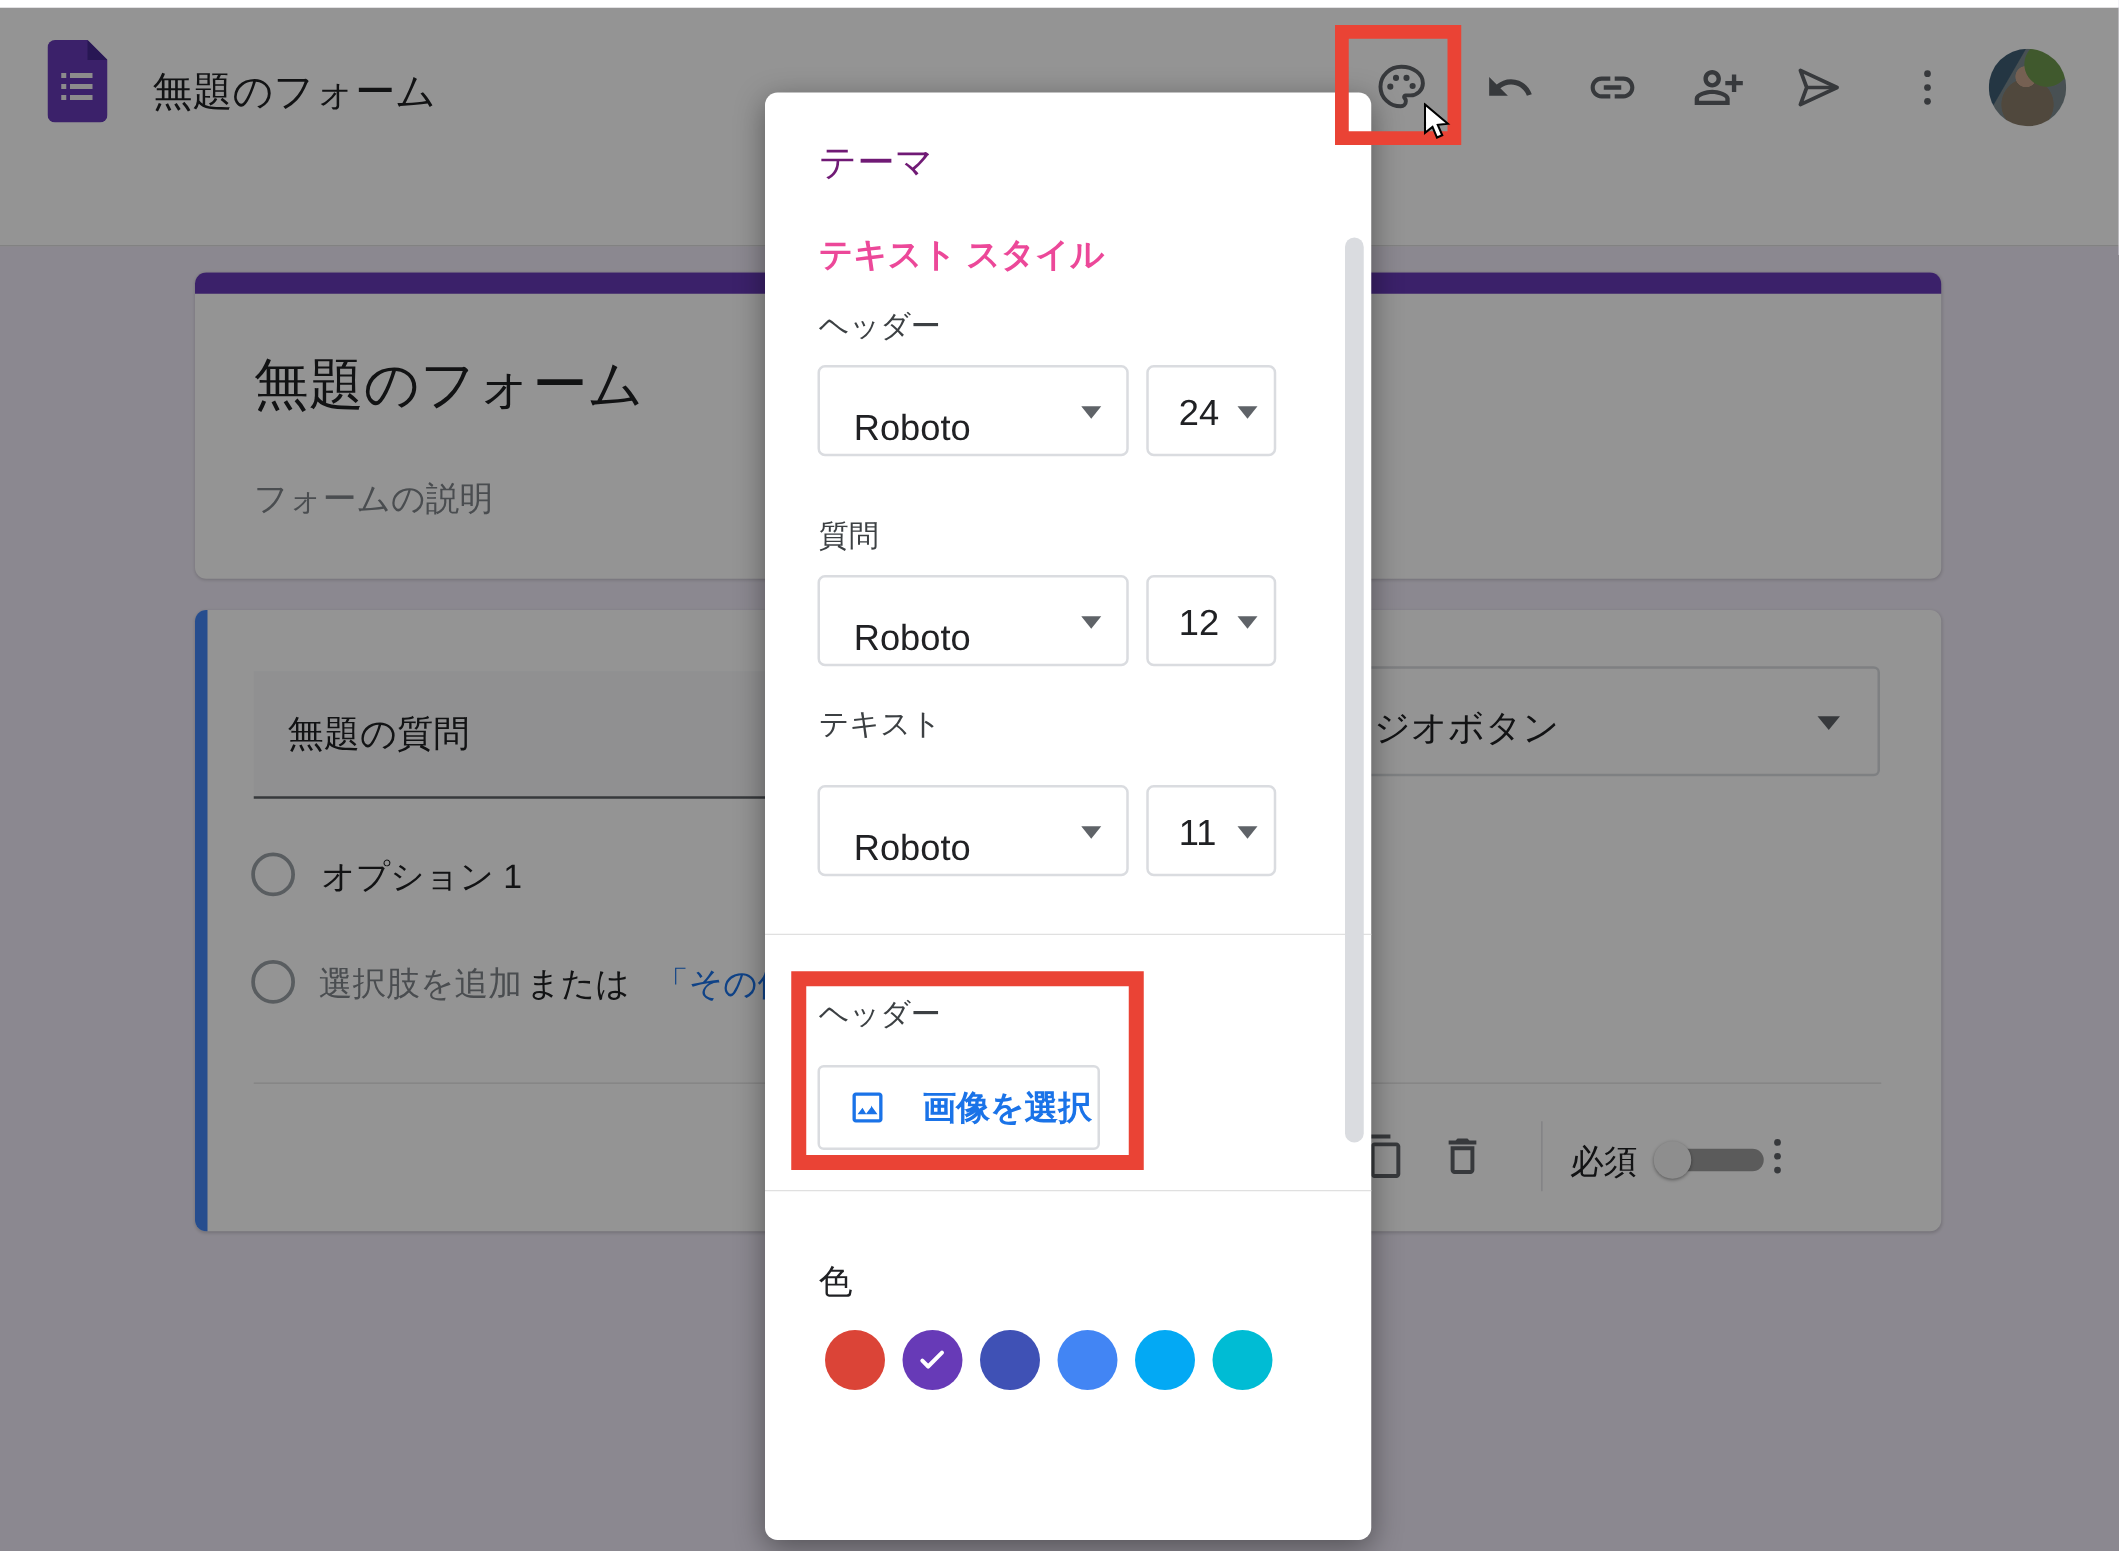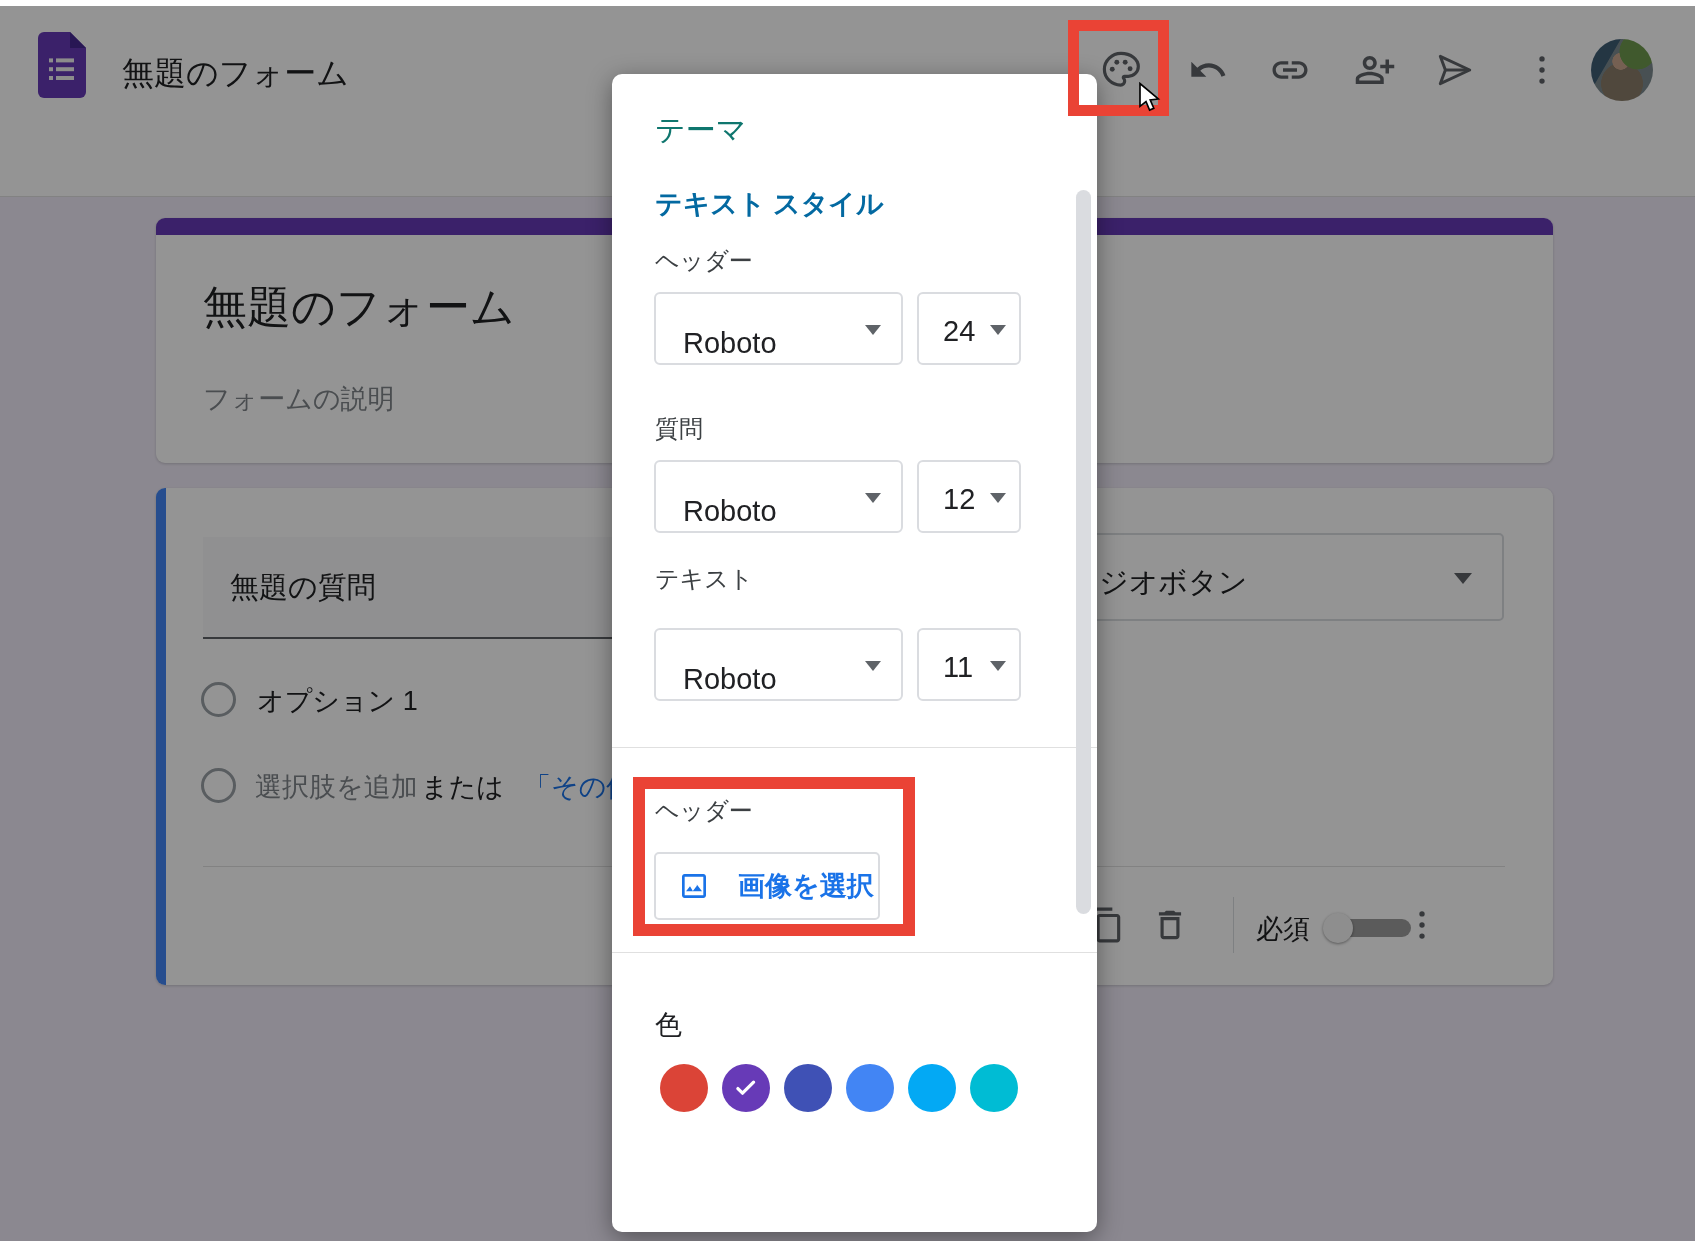--- a/index.html
+++ b/index.html
@@ -62,22 +62,22 @@
   #toggle-knob { left:-4px; top:-6px; width:30px; height:30px; border-radius:50%; background:#f5f5f5;
     box-shadow:0 1px 3px rgba(0,0,0,.4); }
   #q-more-btn { left:1247px; top:418px; }
 
   
   #scrim { left:0; top:6px; width:1695px; height:1235px; background:rgba(0,0,0,.42); z-index:5; }
 
   
   #theme-panel { left:612px; top:74px; width:485px; height:1158px; background:#ffffff;
     border-radius:10px; box-shadow:0 6px 24px rgba(0,0,0,.4); z-index:10; }
-  #panel-title { left:43px; top:36px; font-size:30px; color:#0f766e; }
-  #section-text-style { left:43px; top:112px; font-size:27px; font-weight:bold; color:#0369a1; }
+  #panel-title { left:43px; top:36px; font-size:30px; color:#701a75; }
+  #section-text-style { left:43px; top:112px; font-size:27px; font-weight:bold; color:#ec4899; }
   .p-label { font-size:24px; color:#3c4043; }
   #lbl-row0 { left:43px; top:171px; }
   #lbl-row1 { left:43px; top:339px; }
   #lbl-row2 { left:43px; top:489px; }
   .sel { border:2px solid #dadce0; border-radius:6px; height:73px; background:#fff; }
   .sel-font { left:42px; width:249px; }
   .sel-size { left:305px; width:104px; }
   .sel-y0 { top:218px; } .sel-y1 { top:386px; } .sel-y2 { top:554px; }
   .sel-text { position:absolute; left:27px; top:21px; font-size:29px; color:#202124;margin-top:12px; }
   .sel-text-sm { position:absolute; left:24px; top:21px; font-size:29px; color:#202124; }

